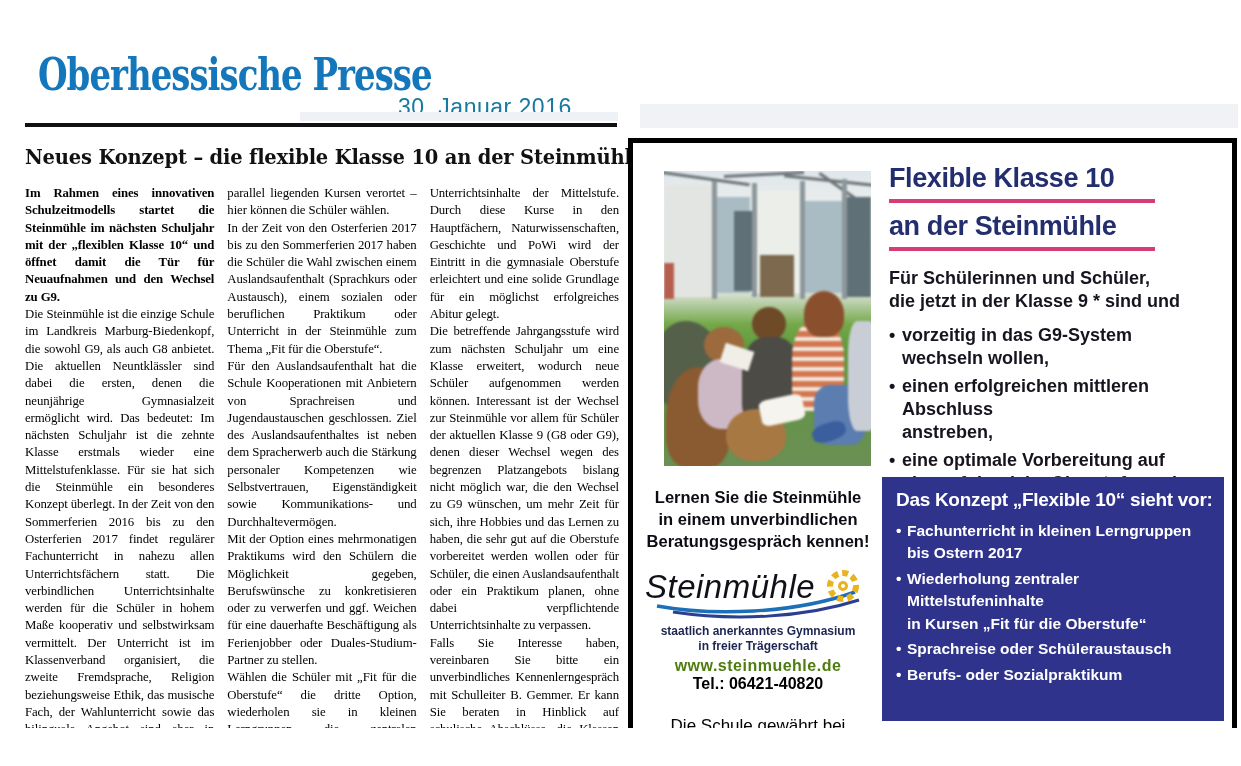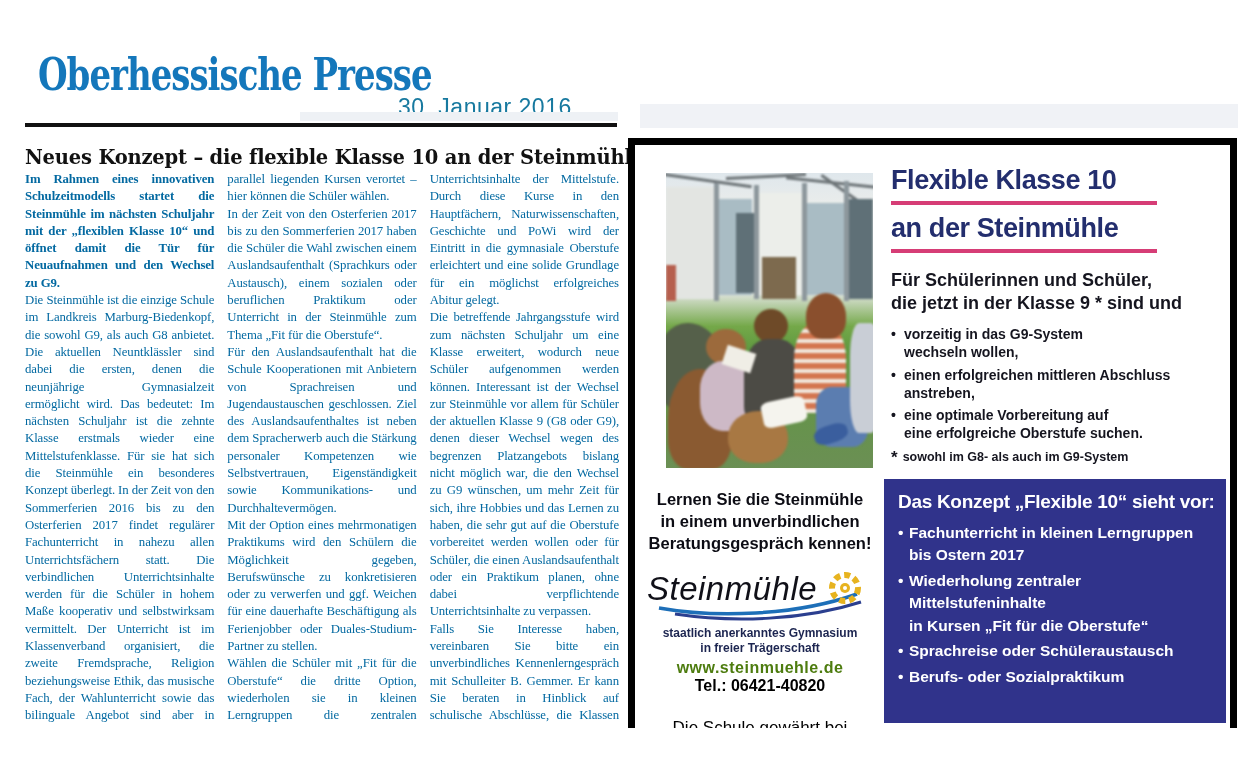--- a/index.html
+++ b/index.html
@@ -15,48 +15,48 @@
   .masthead-rule{position:absolute;left:25px;top:123px;width:592px;height:4px;background:#111;}
 
   .ghost{position:absolute;background:#eef1f5;}
   .ghost.g1{left:300px;top:112px;width:318px;height:9px;}
   .ghost.g2{left:640px;top:104px;width:598px;height:24px;background:#f0f2f6;}
 
   
   .headline{position:absolute;left:25px;top:146px;width:594px;
      font-family:"DejaVu Serif",serif;font-weight:bold;font-size:19.5px;color:#111;
      letter-spacing:-.2px;white-space:nowrap;}
-  .columns{position:absolute;left:25px;top:171px;width:594px;height:566px;
+  .columns{position:absolute;left:25px;top:185px;width:594px;height:566px;
      column-count:3;column-gap:13px;column-fill:auto;overflow:hidden;
      font-family:"Liberation Serif",serif;font-size:12.8px;line-height:17.3px;
-     letter-spacing:-.1px;color:#0369a1;text-align:justify;}
+     letter-spacing:-.1px;color:#000000;text-align:justify;}
   .columns p{margin:0;}
   .columns p.lead{font-weight:bold;}
 
   
   .ad{position:absolute;left:628px;top:138px;width:609px;height:598px;
-      background:#fff;border:7px solid #000000;box-sizing:border-box;padding-left:39px;}
+      background:#fff;border:5px solid #000000;box-sizing:border-box;padding-left:39px;}
 
   
   .photo{position:absolute;left:31px;top:28px;width:207px;height:295px;overflow:hidden;
          background:linear-gradient(#dfe7ec 0%,#e9eceb 10%,#e6e8e6 40%,#74a849 52%,#5f9940 60%,#6b8f54 100%);}
   .photo .shape{position:absolute;}
   .blurwrap{position:absolute;inset:0;filter:blur(1.2px);}
   .beam{background:#6d7477;height:3px;}
   .post{background:#8d979c;width:5px;}
   .glass{background:#a9bcc4;}
   .darkglass{background:#5f7077;}
 
   
   .ad-right{position:absolute;left:256px;top:22px;width:334px;color:#15151f;}
   .ad-h{font-size:27px;font-weight:bold;color:#232e6e;letter-spacing:-.4px;line-height:1.0;}
   .rule-pink{width:266px;height:4px;background:#d63d76;margin:7px 0 10px 0;}
   .ad-intro{margin-top:16px;font-size:18px;font-weight:bold;line-height:1.3;white-space:pre-line;}
   .ad-bullets{margin:10px 0 0 0;padding:0;list-style:none;}
-  .ad-bullets li{position:relative;padding-left:13px;font-size:14px;font-weight:bold;
+  .ad-bullets li{position:relative;padding-left:13px;font-size:18px;font-weight:bold;
       line-height:1.28;margin-bottom:5px;white-space:pre-line;}
   .ad-bullets li::before{content:"•";position:absolute;left:0;top:0;}
   .footnote{margin-top:4px;font-size:12.5px;font-weight:bold;}
   .footnote .ast{font-size:17px;vertical-align:-2px;margin-right:5px;}
 
   
   .concept{position:absolute;left:249px;top:334px;width:342px;height:244px;background:#30338b;
       color:#fff;box-sizing:border-box;padding:12px 12px 0 14px;}
   .concept-title{font-size:19px;font-weight:bold;letter-spacing:-.3px;margin-bottom:9px;white-space:nowrap;}
   .concept-bullets{margin:0;padding:0;list-style:none;}

